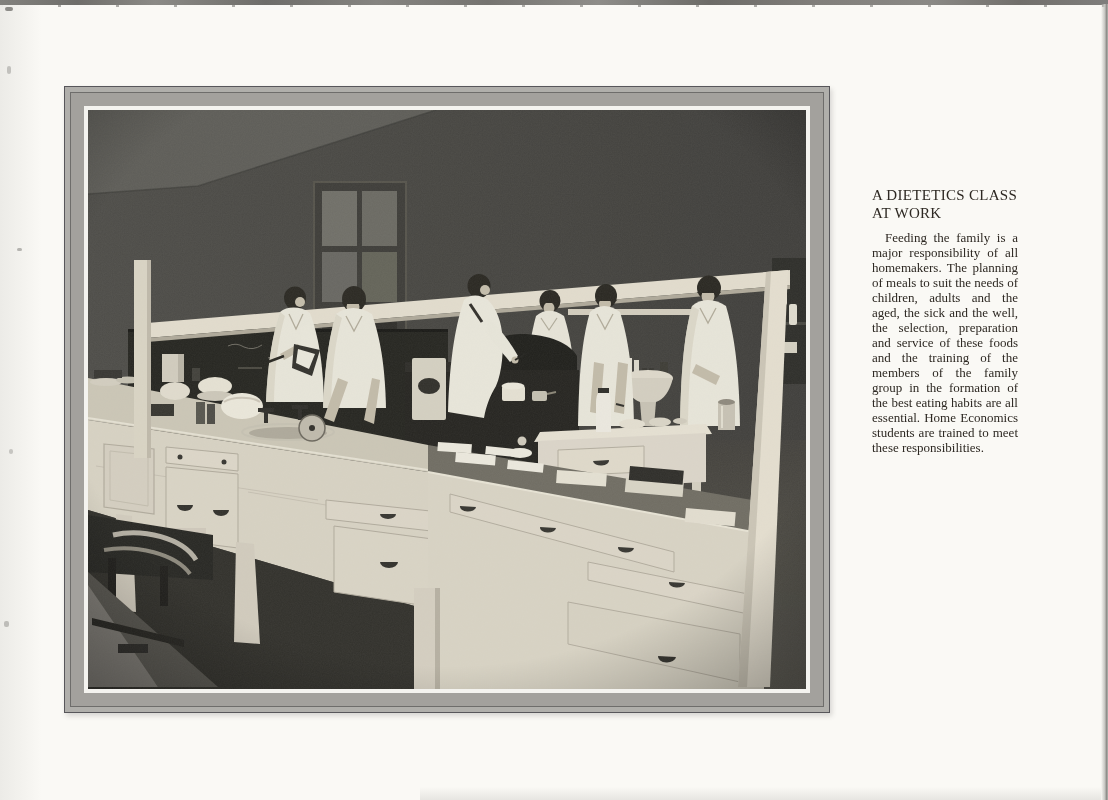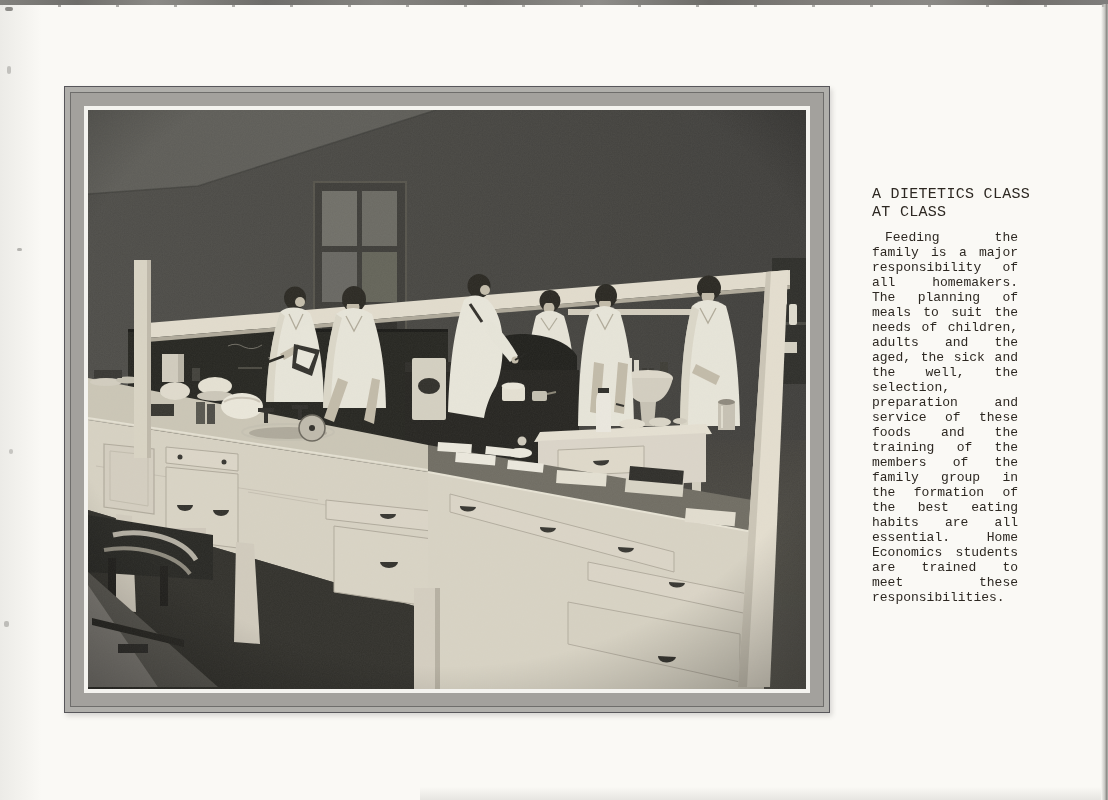--- a/index.html
+++ b/index.html
@@ -38,21 +38,21 @@
     box-sizing:border-box;width:100%;height:100%;
     border:1px solid #6e6d6b;background:#a3a19d;padding:13px;
   }
   .plate-mat{
     box-sizing:border-box;width:100%;height:100%;
     background:#f4f3ef;padding:4px;
   }
   .photo-svg{display:block;width:100%;height:100%;}
   
   .article{
-    position:absolute;left:872px;top:186px;width:146px;color:#2d2822;font-family:Liberation Mono, monospace;
+    position:absolute;left:872px;top:186px;width:146px;color:#2d2822;
   }
   .article .title{
     font-size:15px;line-height:18px;letter-spacing:.3px;white-space:nowrap;
     font-weight:normal;margin:0 0 8px 0;
   }
   .article p{
     font-size:13px;line-height:15px;margin:8px 0 10px 0;
     text-align:justify;text-indent:13px;
   }
 </style>
@@ -374,16 +374,16 @@
     <rect x="0" y="0" width="718" height="579" filter="url(#grain)" opacity="0.5"></rect>
     <rect x="0" y="0" width="718" height="579" fill="url(#vign)"></rect>
    </svg>
   </div>
  </div>
 </div>
 
 <div class="article">
   <h1 class="title">
     <span>A DIETETICS CLASS</span><br>
-    <span>AT CLASS</span>
+    <span>AT WORK</span>
   </h1>
   <p>Feeding the family is a major responsibility of all homemakers.  The planning of meals to suit the needs of children, adults and the aged, the sick and the well, the selection, preparation and service of these foods and the training of the members of the family group in the formation of the best eating habits are all essential.  Home Economics students are trained to meet these responsibilities.</p>
 </div>
 
 </body></html>

